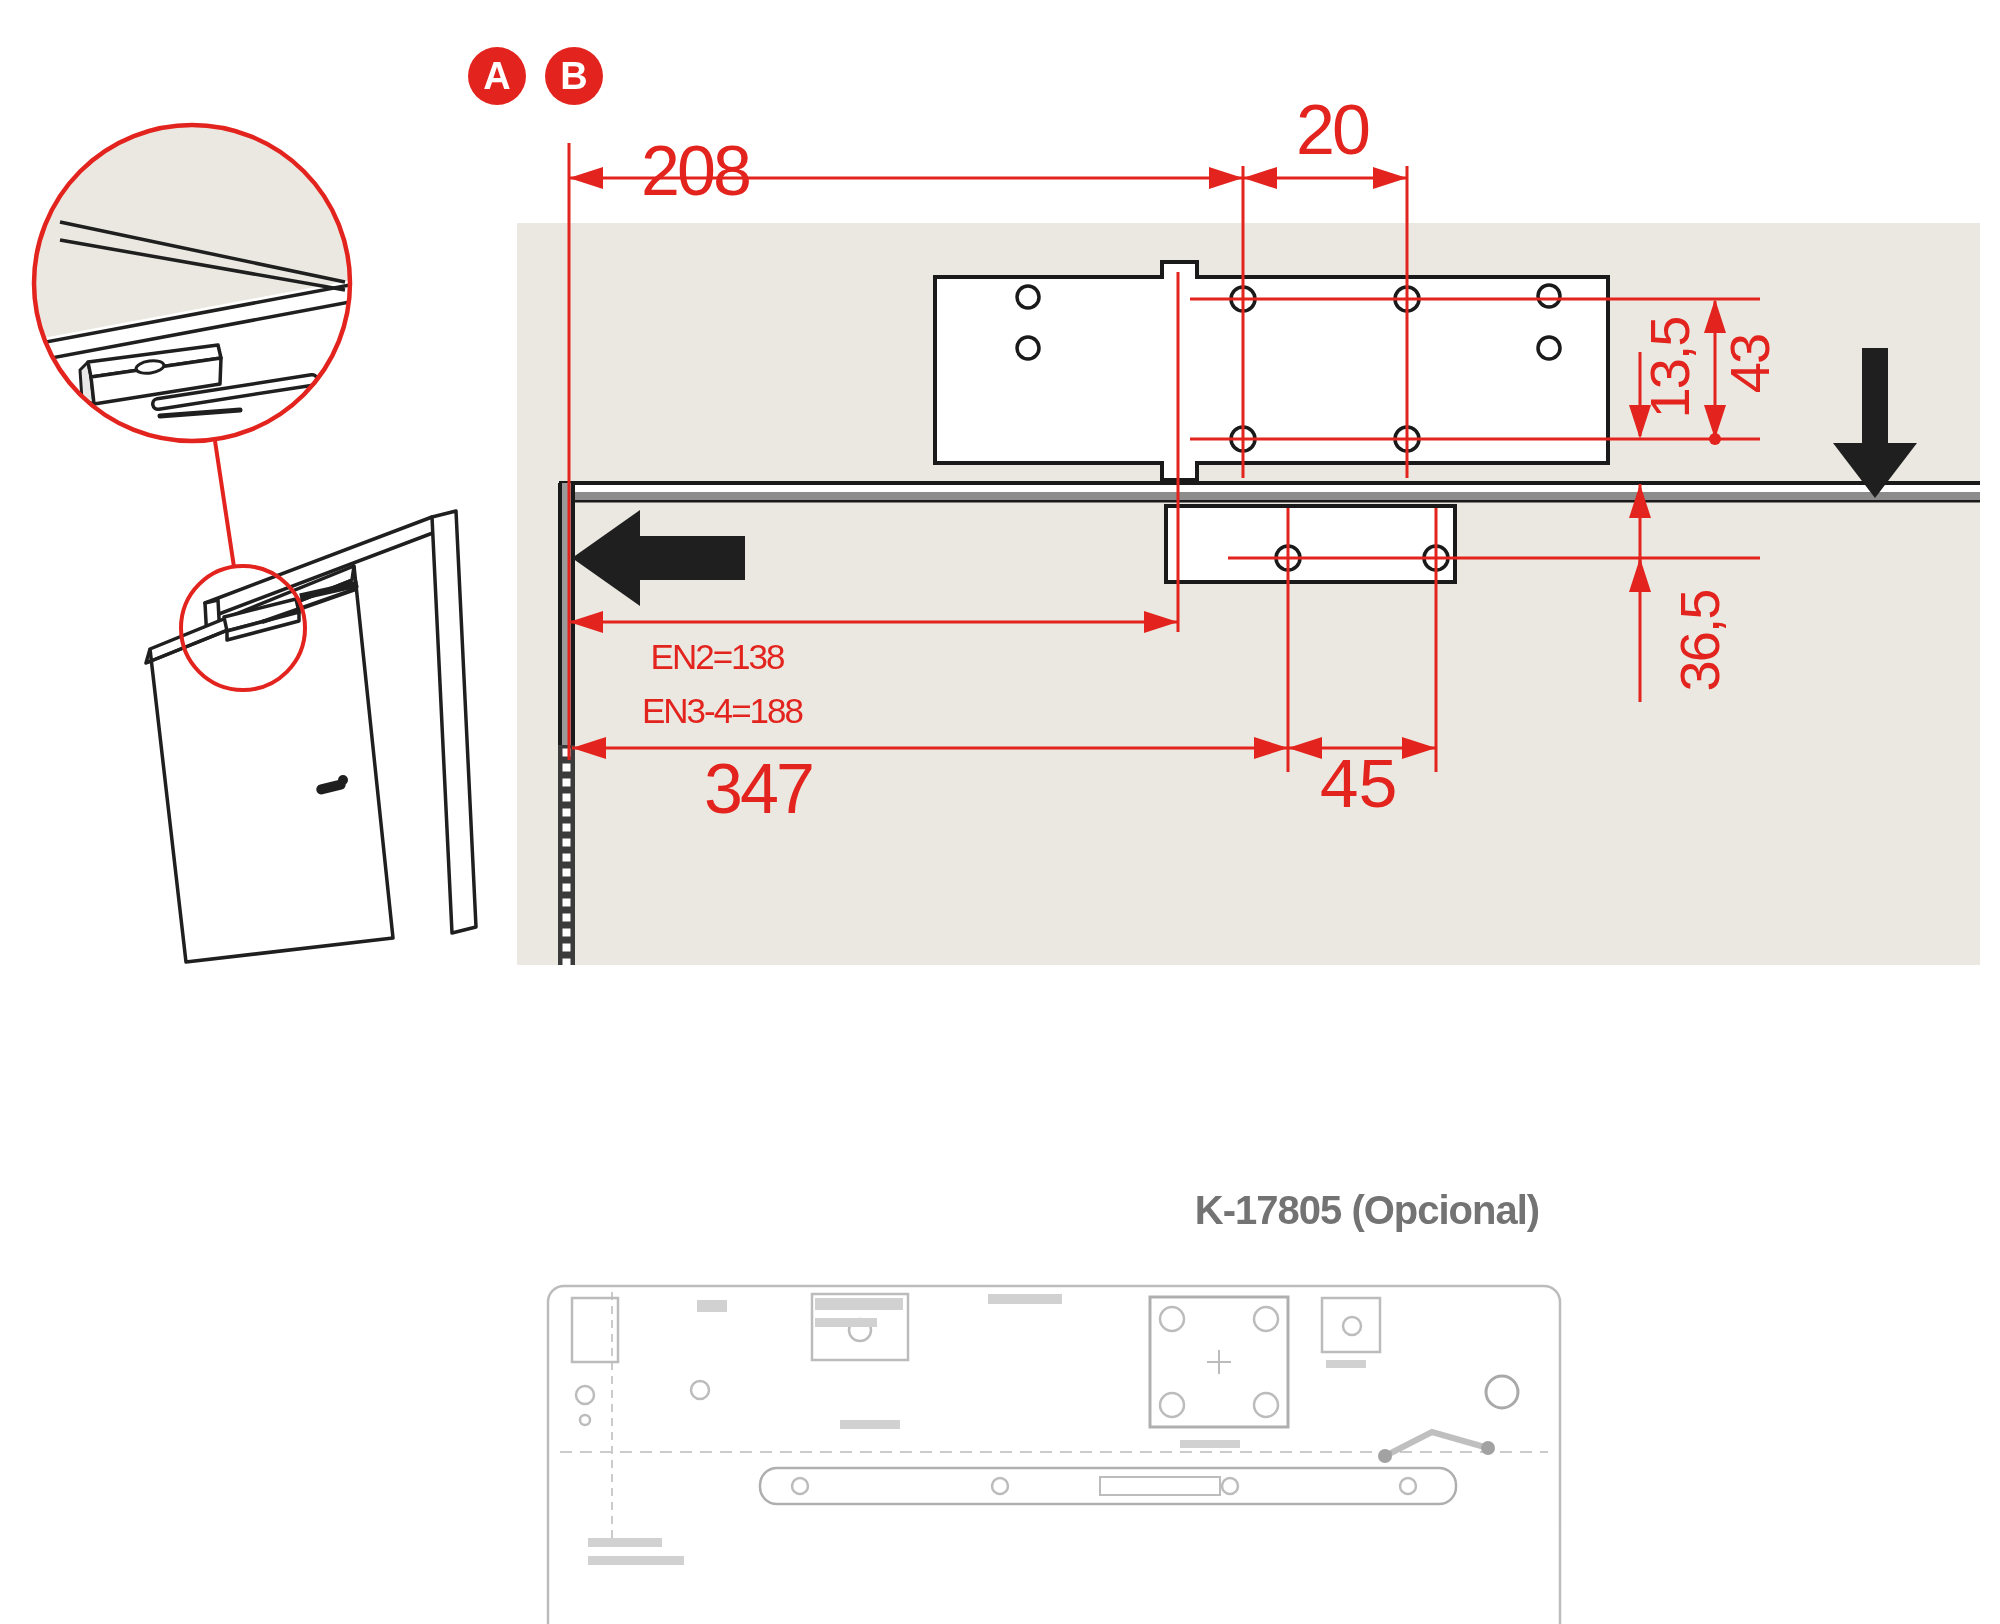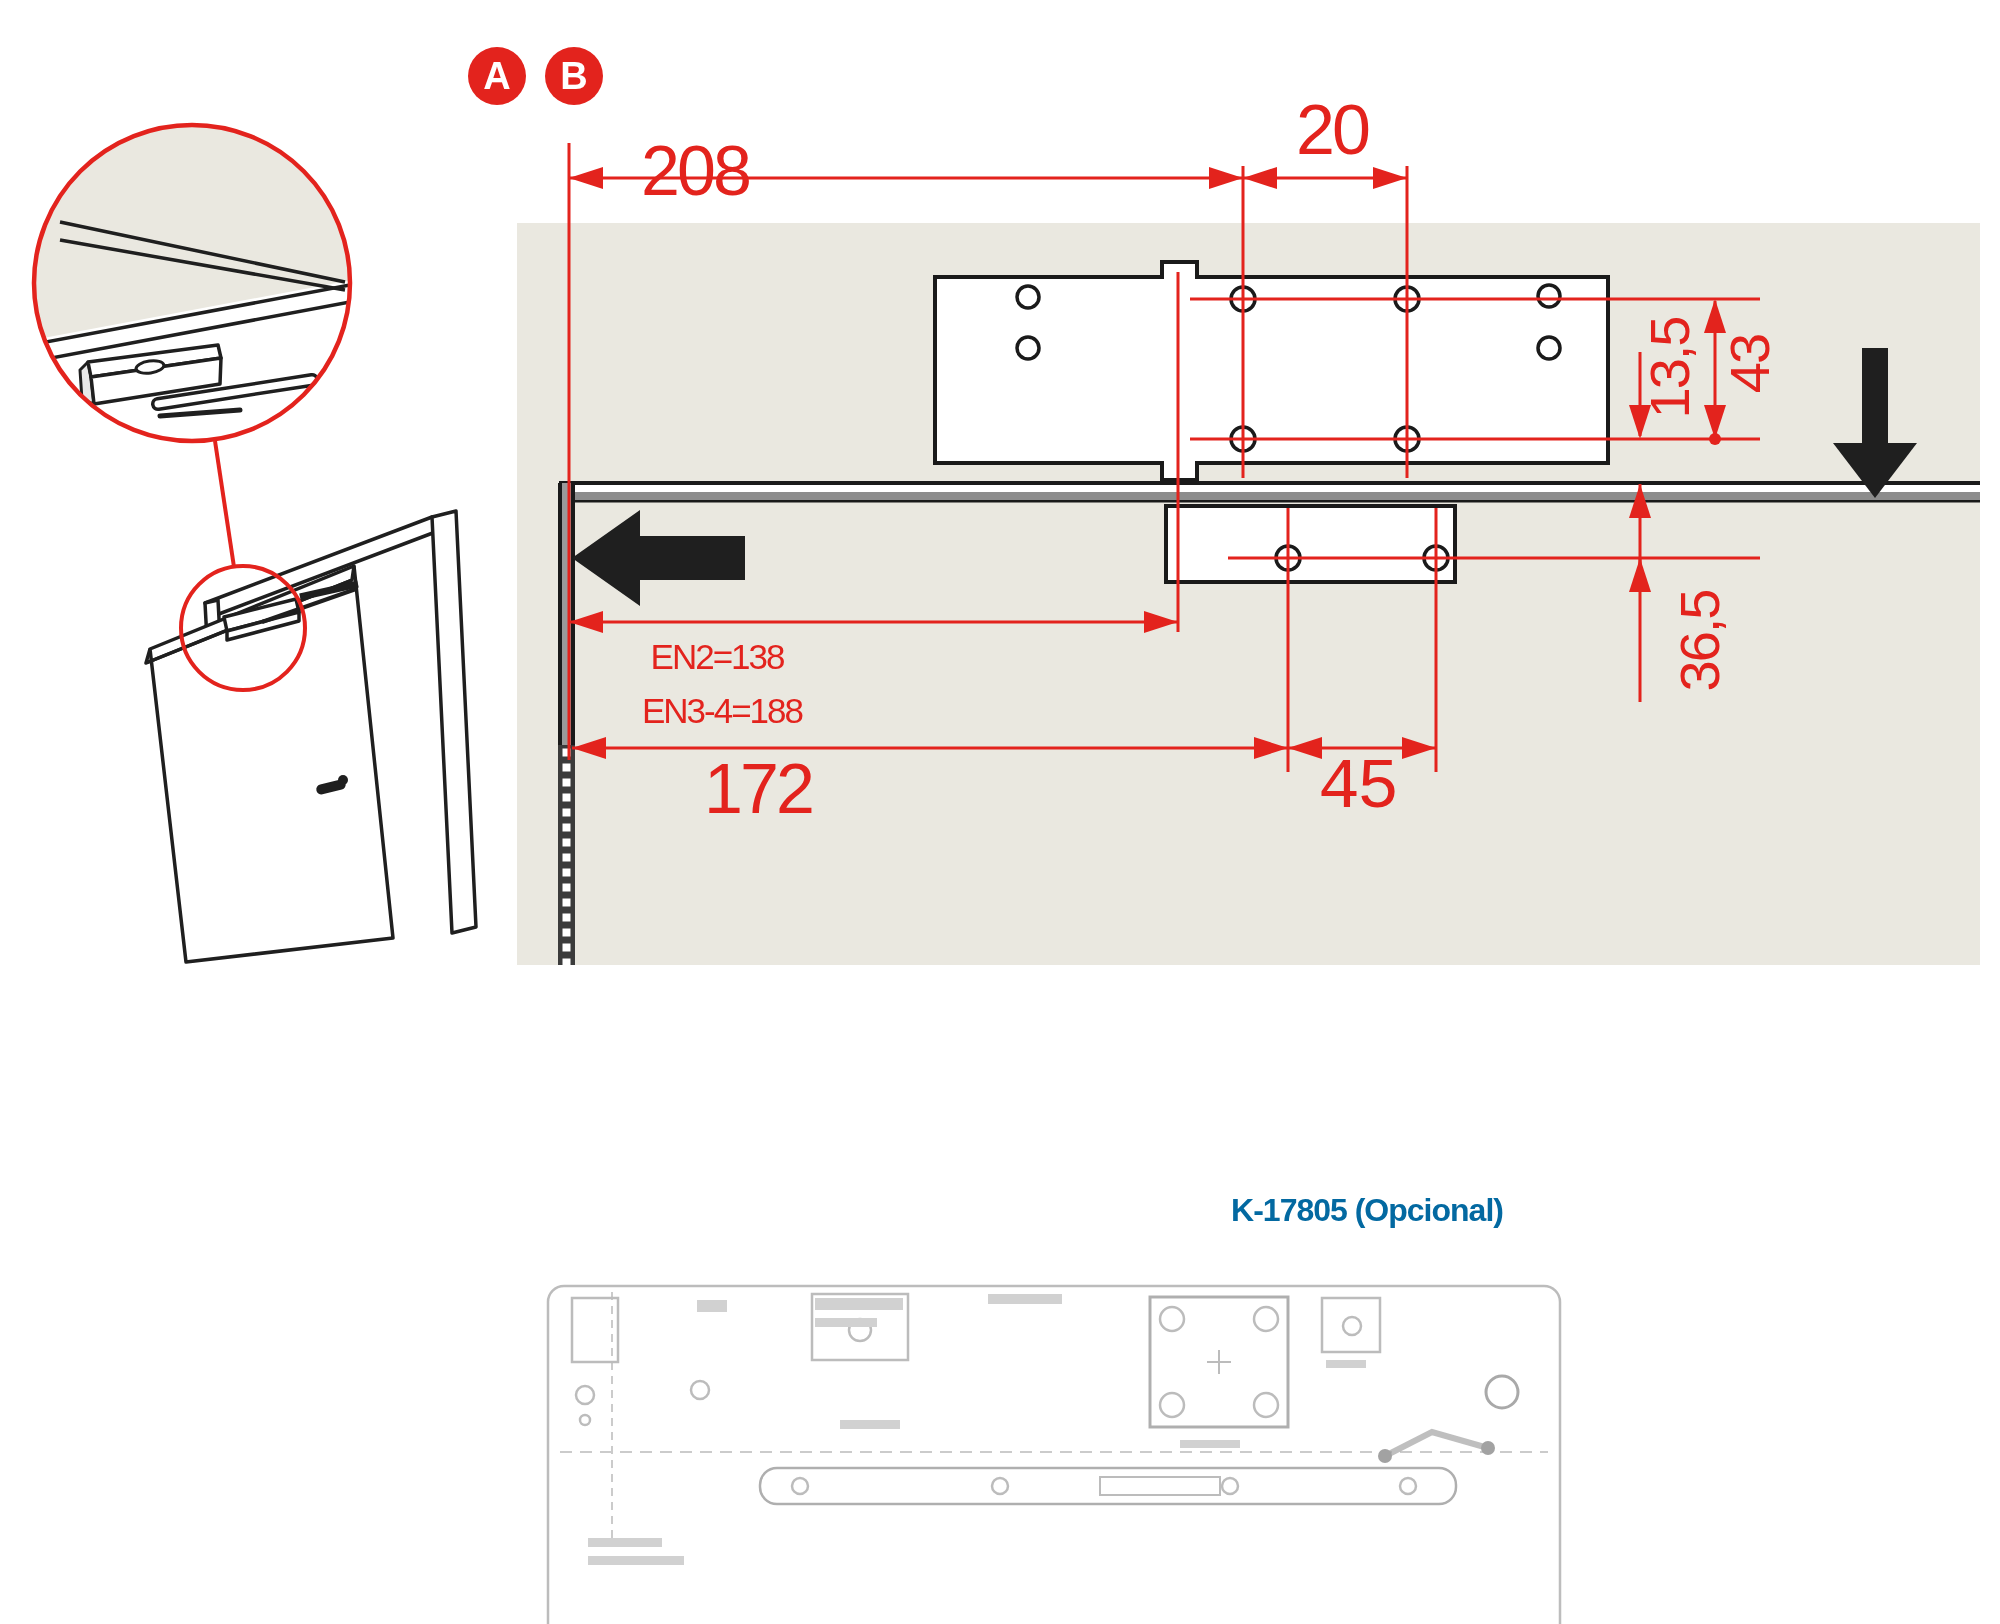--- a/index.html
+++ b/index.html
@@ -22,21 +22,21 @@
   .dim-rot {
     font-size:56px; letter-spacing:-2px;
     transform:translate(-50%,-50%) rotate(-90deg);
   }
   .badge {
     position:absolute; width:58px; height:58px; border-radius:50%;
     background:#e3231d; color:#ffffff; font-weight:700; font-size:38px;
     display:flex; align-items:center; justify-content:center; line-height:1;
   }
   .tpl-label {
-    position:absolute; color:#0369a1; font-weight:700; font-size:32px;
+    position:absolute; color:#737373; font-weight:700; font-size:40px;
     letter-spacing:-1px; white-space:nowrap; transform:translate(-50%,-50%);
   }
 </style>
 </head>
 <body>
 
 <div id="canvas">
 
   <div class="wall"></div>
 
@@ -216,21 +216,21 @@
     <span>A</span>
   </div>
   <div class="badge" style="left:545px; top:47px;">
     <span>B</span>
   </div>
 
   <div class="dim" style="left:695px; top:130px;margin-top:41px;">208</div>
   <div class="dim" style="left:1332px; top:130px;">20</div>
   <div class="dim dim-sm" style="left:717px; top:656px;">EN2=138</div>
   <div class="dim dim-sm" style="left:722px; top:710px;">EN3-4=188</div>
-  <div class="dim" style="left:758px; top:789px;">172</div>
+  <div class="dim" style="left:758px; top:789px;">347</div>
   <div class="dim" style="left:1357px; top:789px;font-family:Liberation Mono, monospace;">45</div>
   <div class="dim dim-rot" style="left:1670px; top:368px;">13,5</div>
   <div class="dim dim-rot" style="left:1750px; top:364px;">43</div>
   <div class="dim dim-rot" style="left:1700px; top:641px;">36,5</div>
 
   <div class="tpl-label" style="left:1367px; top:1210px;">K-17805 (Opcional)</div>
 
 </div>
 
 </body></html>

